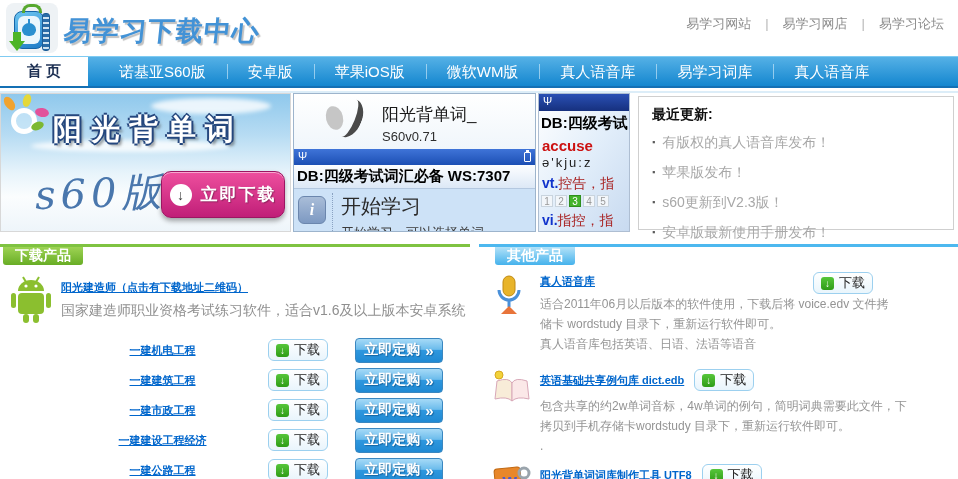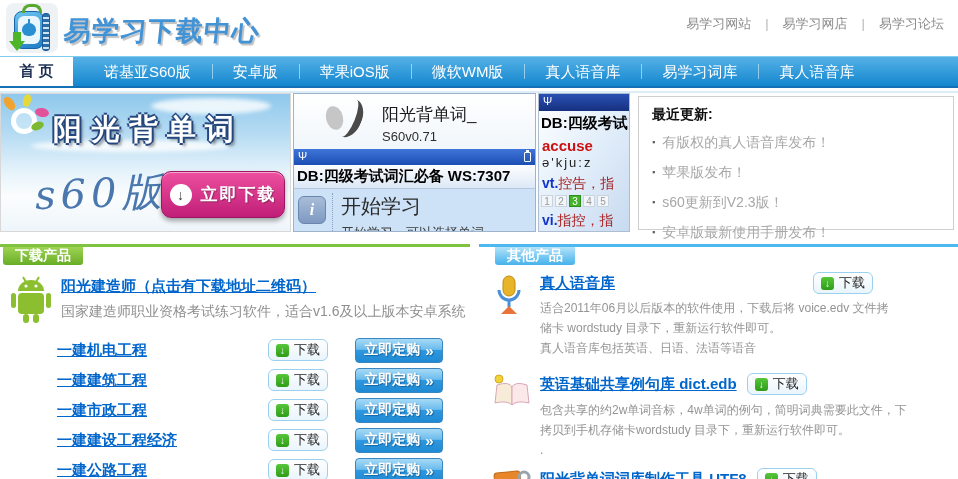--- a/index.html
+++ b/index.html
@@ -21,21 +21,21 @@
   .logo-text { position:absolute; left:64px; top:13px; font-size:27px; font-weight:bold; color:#4292d6;
                transform:skewX(-6deg); text-shadow:2px 2px 1px #c0c0c0; letter-spacing:1px; white-space:nowrap; }
   .top-links { position:absolute; right:14px; top:15px; font-size:13px; color:#8c8c8c; white-space:nowrap; }
   .top-links a { color:#8c8c8c; text-decoration:none; }
   .top-sep { color:#b5b5b5; margin:0 14px; }
 
   
   .main-nav { position:absolute; top:56px; left:0; width:958px; height:32px;
               background:linear-gradient(#55b1e6,#1486cf); border-top:1px solid #7fcbf2;
               border-bottom:2px solid #1470b4; display:flex; align-items:stretch; }
-  .nav-home { background:#fff; color:#1c2f52; font-weight:bold; font-size:15px; width:73px;
+  .nav-home { background:#fff; color:#1c2f52; font-weight:bold; font-size:15px; width:88px;
               display:flex; align-items:center; justify-content:center; }
   .nav-item { position:relative; color:#fff; font-size:15px; line-height:29px; padding:0 21px; cursor:pointer; white-space:nowrap; }
   .nav-item.first { margin-left:10px; }
   .nav-item + .nav-item::before { content:""; position:absolute; left:0; top:7px; bottom:7px; width:1px; background:rgba(230,246,255,.55); }
   .nav-underline { position:absolute; top:91px; left:0; width:958px; height:2px; background:#dcedf8; }
 
   
   .hero { position:absolute; top:93px; left:0; width:958px; height:140px; }
 
   .banner { position:absolute; left:0; top:0; width:291px; height:139px; overflow:hidden; border:1px solid #d8d8d8;
@@ -110,21 +110,21 @@
   .col-right { position:absolute; left:479px; top:12px; width:479px; }
 
   .sec-head { position:relative; height:21px; }
   .sec-head.green { border-top:3px solid #7fc341; }
   .sec-head.blue { border-top:3px solid #4db8ef; }
   .sec-tab { position:absolute; top:0; height:18px; padding:0 12px; color:#fff; font-weight:bold; font-size:14px;
              display:flex; align-items:center; border-radius:0 0 3px 3px; white-space:nowrap; }
   .sec-tab.green { left:3px; background:linear-gradient(#9ed354,#68ad25); }
   .sec-tab.blue { left:16px; background:linear-gradient(#b3e2f8,#45b2ec); }
 
-  .blue-link { color:#0066cc; font-weight:bold; font-size:15px; text-decoration:underline; white-space:nowrap; cursor:pointer; }
+  .blue-link { color:#0066cc; font-weight:bold; font-size:11px; text-decoration:underline; white-space:nowrap; cursor:pointer;text-align:center; }
 
   .product-main { display:flex; margin-top:9px; padding-left:8px; }
   .product-info { margin-left:7px; padding-top:3px; }
   .product-desc { font-size:14px; color:#8f8f8f; margin-top:7px; white-space:nowrap; }
 
   .dl-rows { margin-top:9px; }
   .dl-row { height:30px; display:flex; align-items:center; padding-left:57px; }
   .dl-row .blue-link { flex:none; width:211px; }
   .btn-download { flex:none; width:60px; height:22px; border:1px solid #9cd0ef; border-radius:6px;
                   background:linear-gradient(#ffffff,#e9f5fc); display:inline-flex; align-items:center; justify-content:center; gap:5px; cursor:pointer; }

